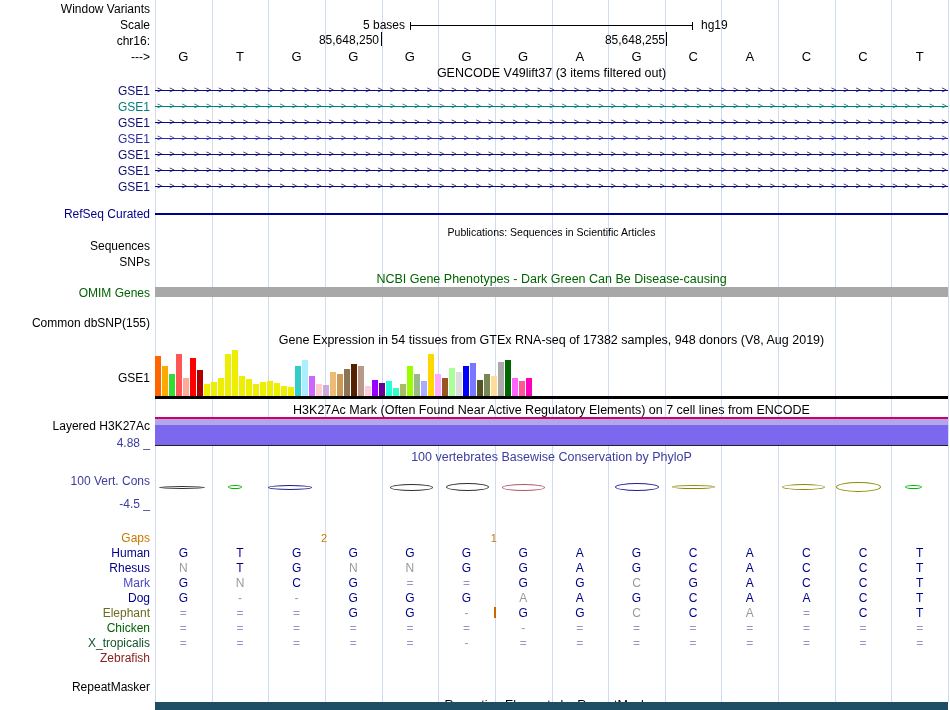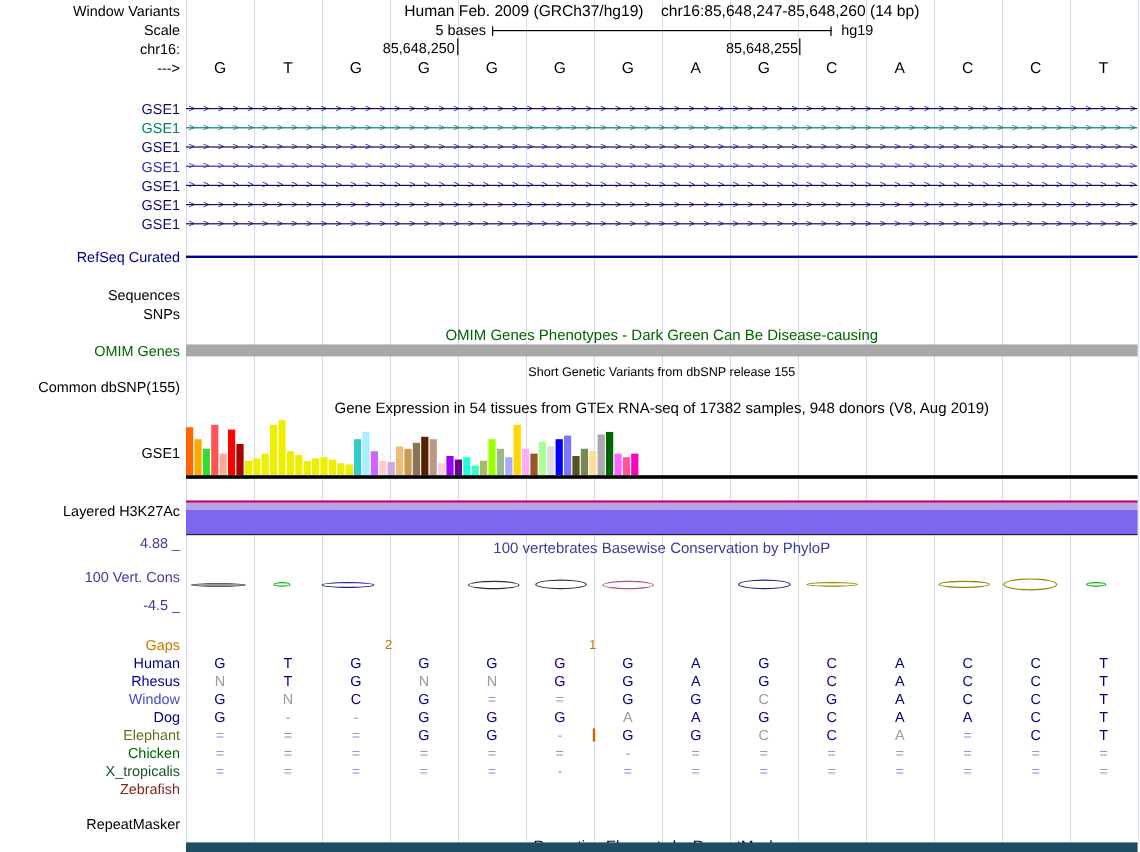--- a/index.html
+++ b/index.html
@@ -47,21 +47,20 @@
   .ins-tick{position:absolute;width:2px;height:11px;background:#cc6600}
   .bottom-bar{position:absolute;left:155px;width:793px;top:702px;height:8px;background:#1e4d66}
 </style>
 </head>
 <body>
 
 <div id="browser">
   <div class="gridlines"></div>
 
   <div class="gutter-label" style="top:2px">Window Variants</div>
-  <div class="center-header title" style="top:2px">Human Feb. 2009 (GRCh37/hg19)    chr16:85,648,247-85,648,260 (14 bp)</div>
 
   <div class="gutter-label" style="top:18px">Scale</div>
   <div class="scale-text">5 bases</div>
   <div class="scale-bar"></div>
   <div class="assembly">hg19</div>
 
   <div class="gutter-label" style="top:34px">chr16:</div>
   <div class="coord" style="left:272px">85,648,250</div>
   <div class="vtick" style="left:381px"></div>
   <div class="coord" style="left:558px">85,648,255</div>
@@ -78,32 +77,33 @@
       <span>G</span>
       <span>A</span>
       <span>G</span>
       <span>C</span>
       <span>A</span>
       <span>C</span>
       <span>C</span>
       <span>T</span>
     </div>
 
+  <div class="center-header h-md" style="top:66px">GENCODE V49lift37 (3 items filtered out)</div>
 
   <div class="gutter-label navy" style="top:207px">RefSeq Curated</div>
   <div class="refseq-line"></div>
 
+  <div class="center-header h-sm" style="top:226px">Publications: Sequences in Scientific Articles</div>
   <div class="gutter-label" style="top:239px">Sequences</div>
   <div class="gutter-label" style="top:255px">SNPs</div>
 
-  <div class="center-header h-md green" style="top:272px">OMIM Genes Phenotypes - Dark Green Can Be Disease-causing</div>
+  <div class="center-header h-md green" style="top:272px">NCBI Gene Phenotypes - Dark Green Can Be Disease-causing</div>
   <div class="gutter-label green" style="top:286px">OMIM Genes</div>
   <div class="omim-bar"></div>
 
-  <div class="center-header h-sm" style="top:304px">Short Genetic Variants from dbSNP release 155</div>
   <div class="gutter-label" style="top:316px">Common dbSNP(155)</div>
 
   <div class="center-header h-md" style="top:333px">Gene Expression in 54 tissues from GTEx RNA-seq of 17382 samples, 948 donors (V8, Aug 2019)</div>
   <div class="gutter-label" style="top:371px">GSE1</div>
   <div id="gtex-bars">
       <div class="bar" style="height: 40px; background: rgb(255, 102, 0);"></div>
       <div class="bar" style="height: 30px; background: rgb(255, 170, 0);"></div>
       <div class="bar" style="height: 22px; background: rgb(51, 221, 51);"></div>
       <div class="bar" style="height: 42px; background: rgb(255, 85, 85);"></div>
       <div class="bar" style="height: 18px; background: rgb(255, 170, 153);"></div>
@@ -152,29 +152,30 @@
       <div class="bar" style="height: 22px; background: rgb(119, 136, 85);"></div>
       <div class="bar" style="height: 20px; background: rgb(255, 221, 153);"></div>
       <div class="bar" style="height: 34px; background: rgb(170, 170, 170);"></div>
       <div class="bar" style="height: 36px; background: rgb(0, 102, 0);"></div>
       <div class="bar" style="height: 18px; background: rgb(255, 102, 255);"></div>
       <div class="bar" style="height: 15px; background: rgb(255, 85, 153);"></div>
       <div class="bar" style="height: 18px; background: rgb(255, 0, 187);"></div>
     </div>
   <div class="baseline"></div>
 
+  <div class="center-header h-md" style="top:403px">H3K27Ac Mark (Often Found Near Active Regulatory Elements) on 7 cell lines from ENCODE</div>
   <div class="gutter-label" style="top:419px">Layered H3K27Ac</div>
   <div class="h3k-track">
     <div class="h3k-magenta"></div>
     <div class="h3k-light"></div>
     <div class="h3k-main"></div>
     <div class="h3k-base"></div>
   </div>
 
-  <div class="gutter-label blue" style="top:446px">4.88 _</div>
+  <div class="gutter-label blue" style="top:436px">4.88 _</div>
   <div class="center-header h-md blue" style="top:450px">100 vertebrates Basewise Conservation by PhyloP</div>
   <div class="gutter-label blue" style="top:474px">100 Vert. Cons</div>
   <div class="gutter-label blue" style="top:497px">-4.5 _</div>
   <div id="cons-marks">
       <div class="cons-mark" style="left: 4px; width: 46px; height: 3px; top: 15.5px; border: 1px solid rgb(48, 48, 48);"></div>
       <div class="cons-mark" style="left: 73px; width: 14px; height: 4px; top: 15px; border: 1px solid rgb(0, 180, 0);"></div>
       <div class="cons-mark" style="left: 113px; width: 44px; height: 5px; top: 14.5px; border: 1px solid rgb(32, 32, 144);"></div>
       <div class="cons-mark" style="left: 235px; width: 43px; height: 7px; top: 13.5px; border: 1px solid rgb(48, 48, 48);"></div>
       <div class="cons-mark" style="left: 291px; width: 43px; height: 8px; top: 13px; border: 1px solid rgb(48, 48, 48);"></div>
       <div class="cons-mark" style="left: 347px; width: 43px; height: 7px; top: 13.5px; border: 1px solid rgb(176, 86, 104);"></div>
@@ -248,21 +249,21 @@
       <span class="c-m">G</span>
       <span class="c-m">G</span>
       <span class="c-m">A</span>
       <span class="c-m">G</span>
       <span class="c-m">C</span>
       <span class="c-m">A</span>
       <span class="c-m">C</span>
       <span class="c-m">C</span>
       <span class="c-m">T</span>
     </div>
-    <div class="gutter-label" style="top: 576px; color: rgb(72, 72, 200);">Window</div>
+    <div class="gutter-label" style="top: 576px; color: rgb(72, 72, 200);">Mark</div>
     <div class="aln-row" style="top: 576px;">
       <span class="c-m">G</span>
       <span class="c-g">N</span>
       <span class="c-m">C</span>
       <span class="c-m">G</span>
       <span class="c-e">=</span>
       <span class="c-e">=</span>
       <span class="c-m">G</span>
       <span class="c-m">G</span>
       <span class="c-g">C</span>

